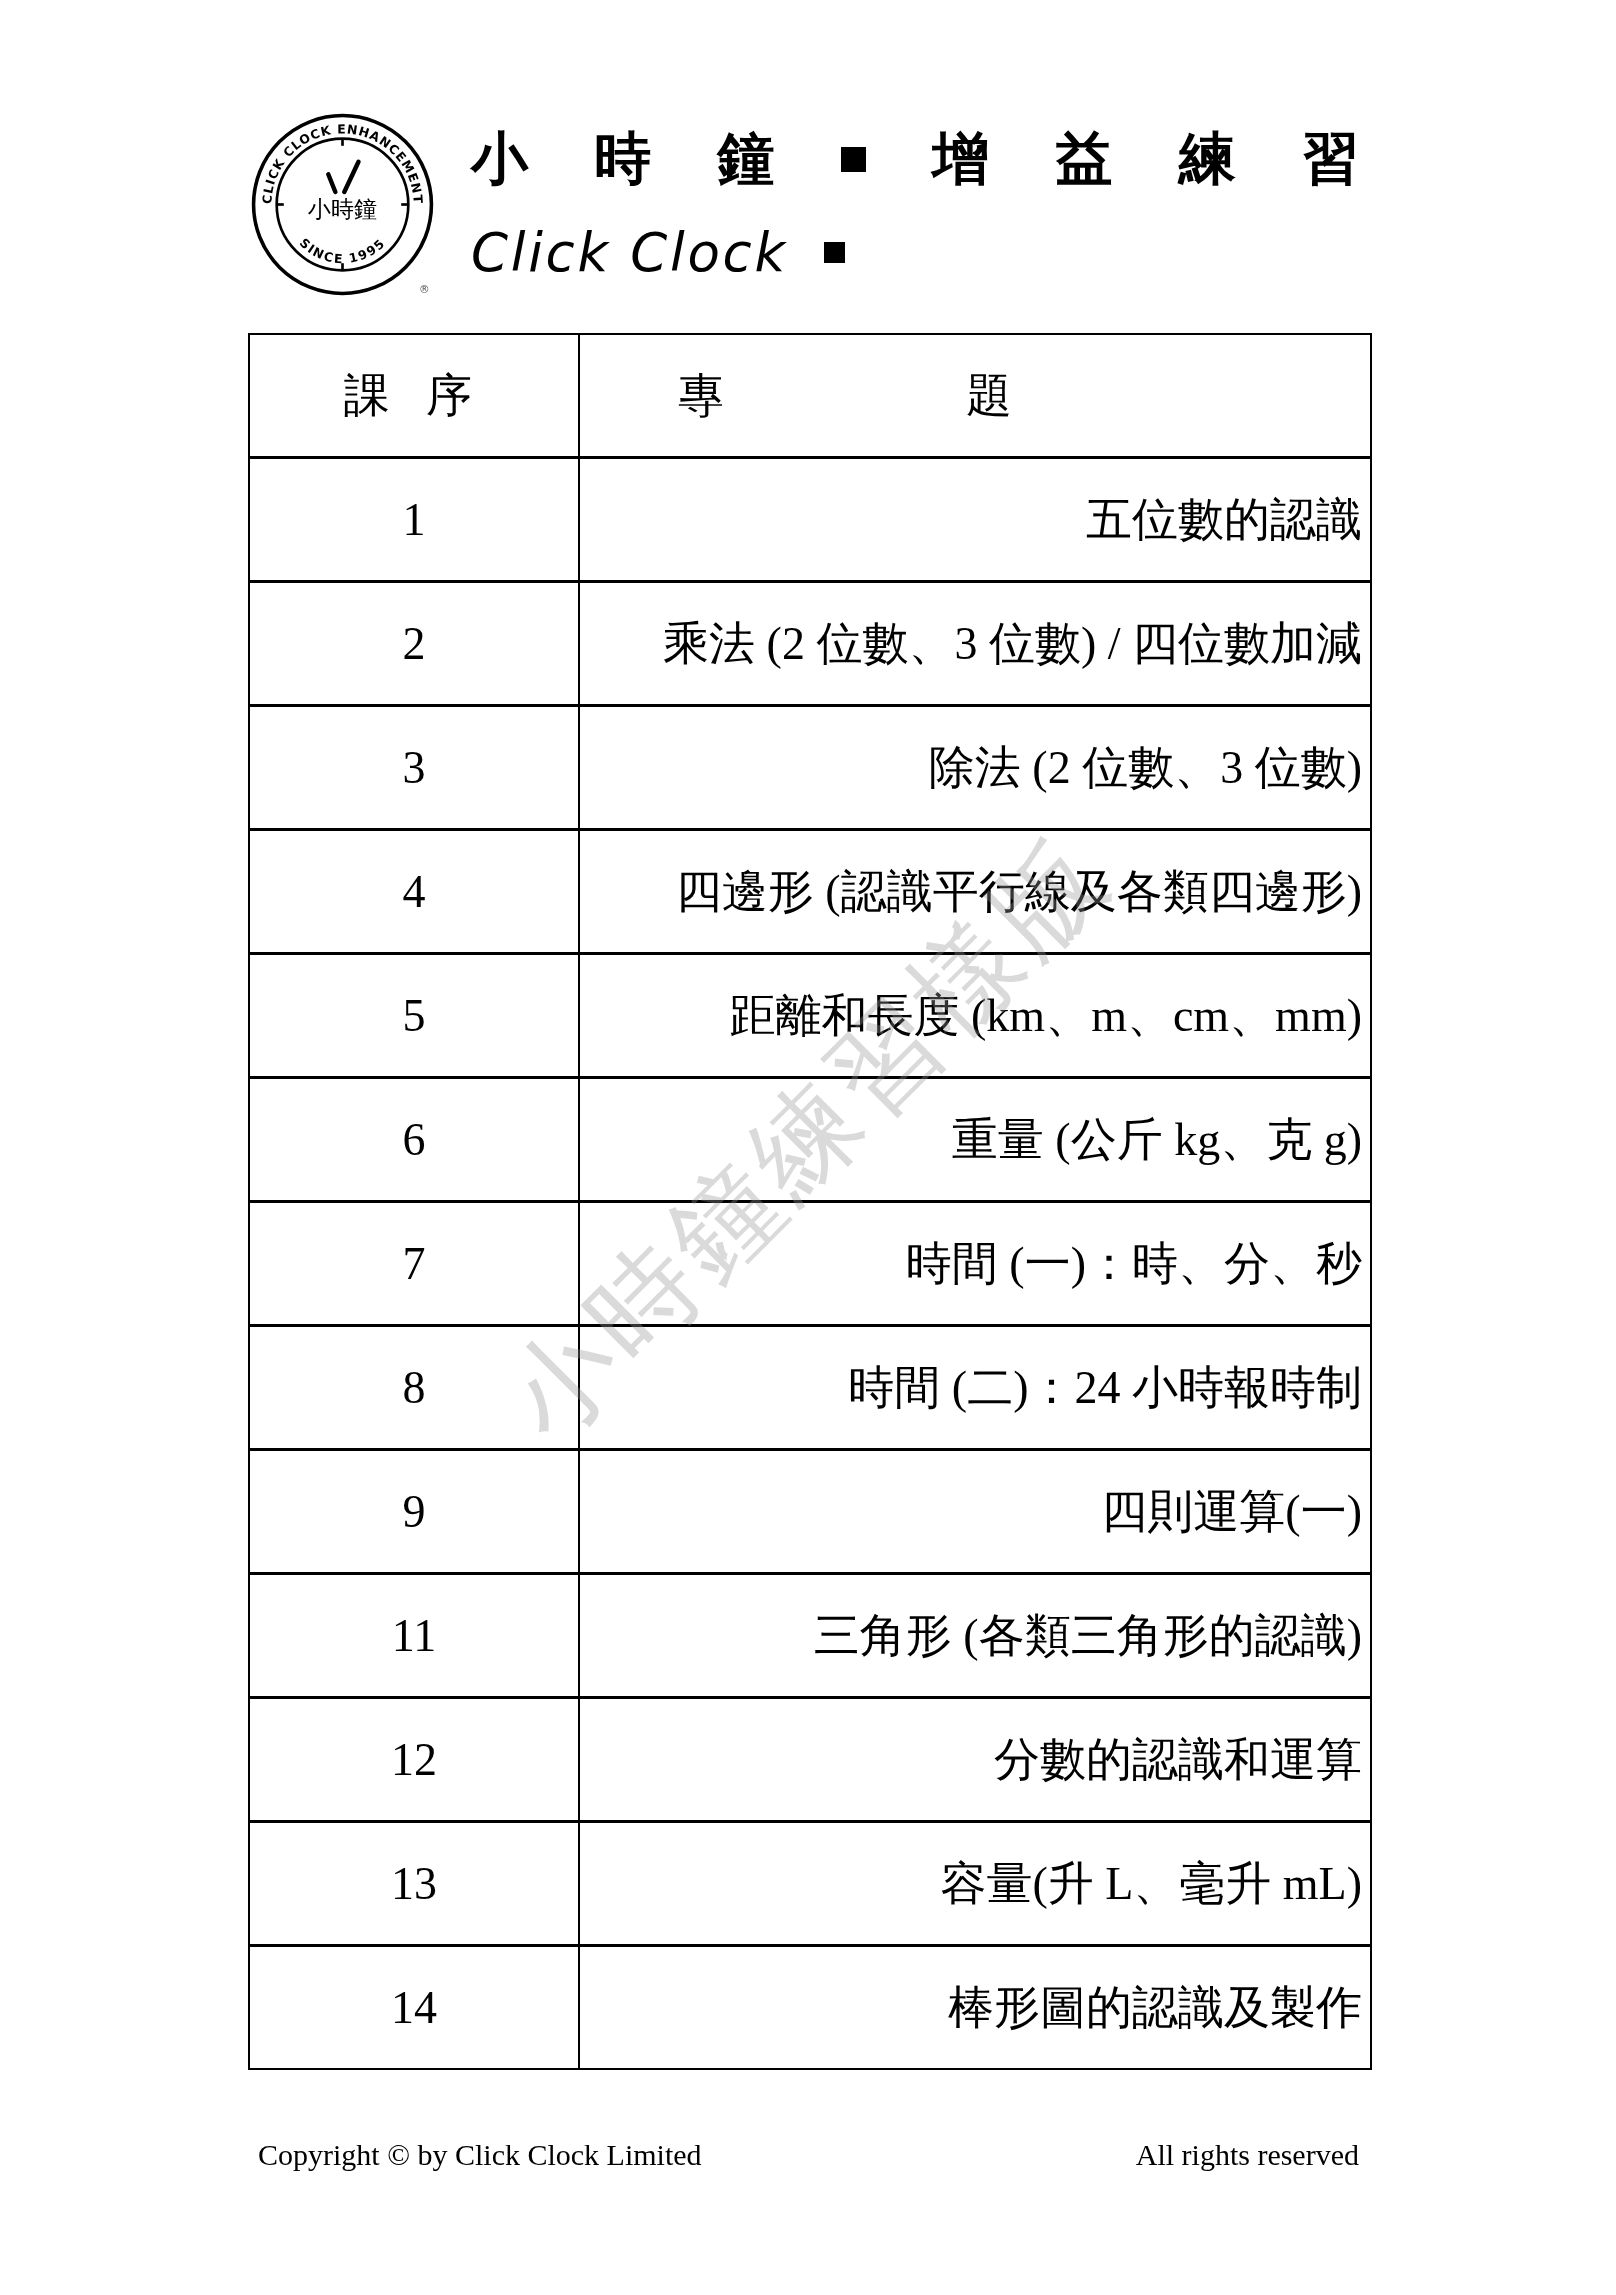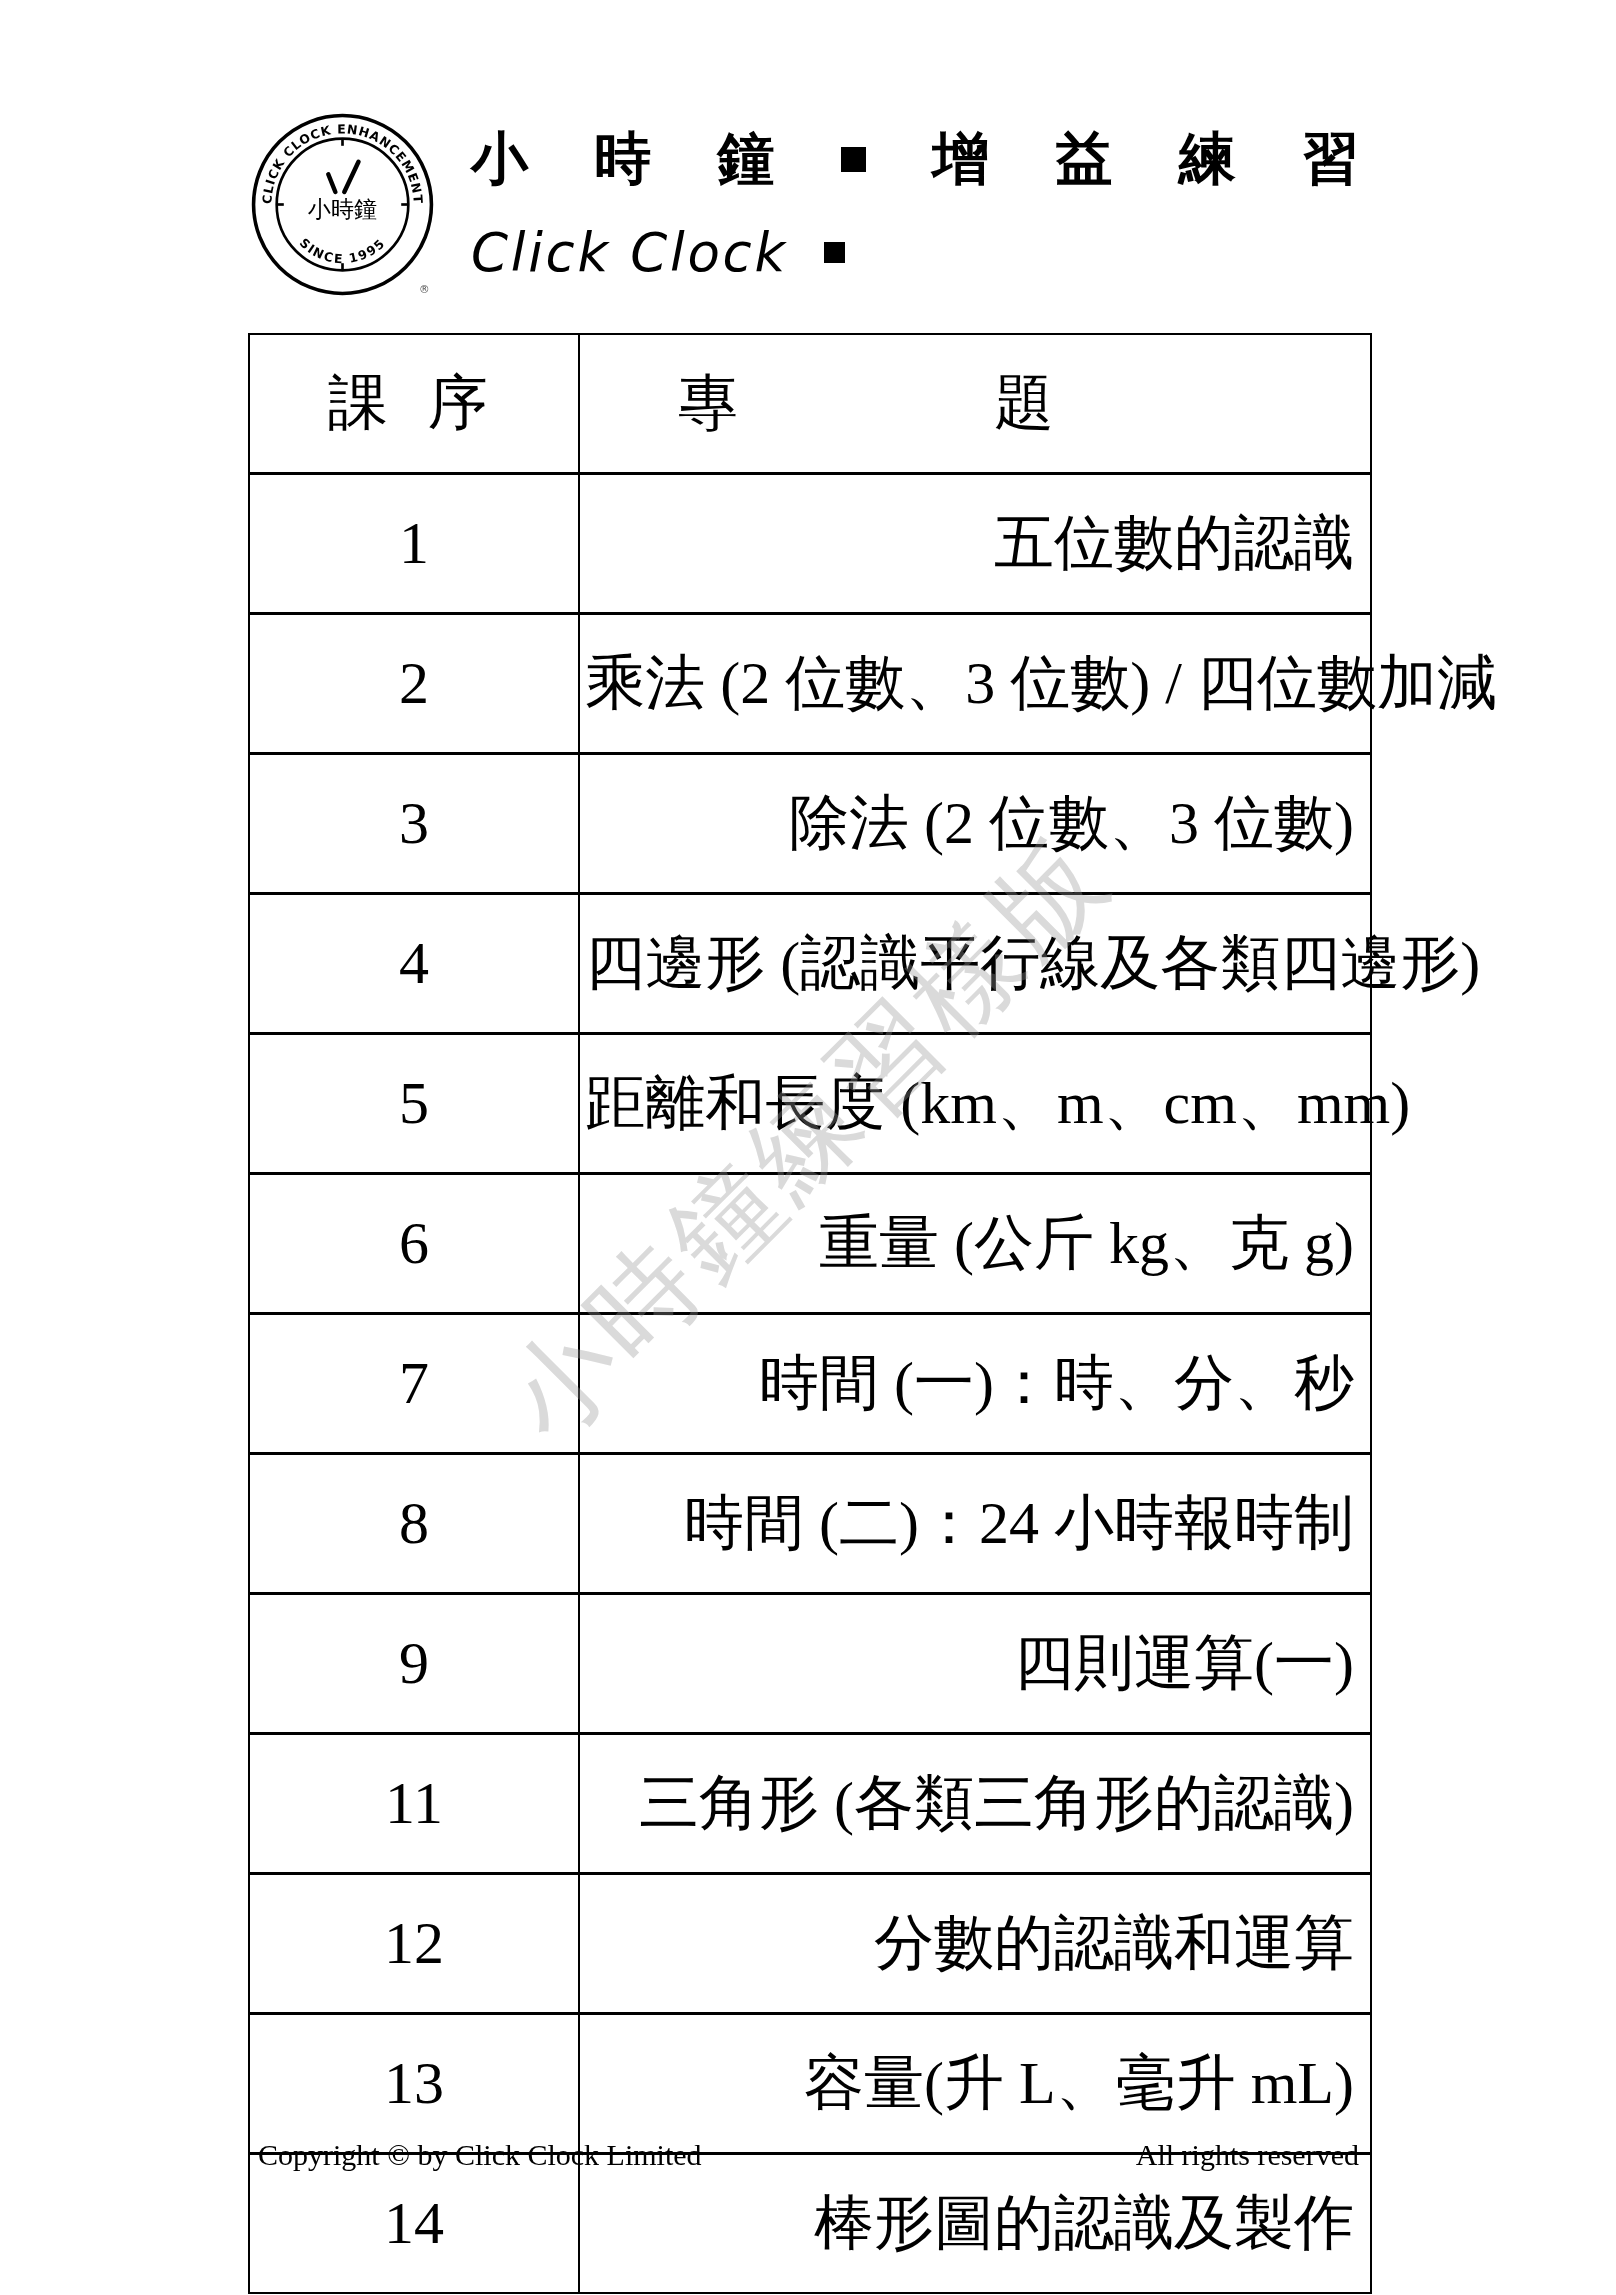--- a/index.html
+++ b/index.html
@@ -32,22 +32,22 @@
     }
     .title-row {
       height: 108px; border-bottom: 3.6px solid #000; box-sizing: border-box;
       display: flex; align-items: center; padding-left: 37px;
       font-family: "DejaVu Serif", "Liberation Serif", serif; font-size: 50px;
     }
     .title-row .grade { margin-right: 89px; }
     .grid { width: 100%; border-collapse: collapse; table-layout: fixed; }
     .grid col.c1 { width: 329px; }
     .grid td, .grid th {
-      height: 105px; border-top: 3.6px solid #000; padding: 16px;
-      font-family: "Liberation Serif", "DejaVu Serif", serif; font-size: 60px; font-weight: normal;
+      height: 105px; border-top: 3.6px solid #000; padding: 8px;
+      font-family: "Liberation Serif", "DejaVu Serif", serif; font-size: 46px; font-weight: normal;
     }
     .grid tr:first-child th { border-top: none; }
     .grid .num { text-align: center; border-right: 2.7px solid #000; }
     .grid .topic { text-align: right; padding-left: 5.3px; white-space: nowrap; }
     .grid th.num { letter-spacing: 12.4px; }
     .grid th.topic { text-align: left; letter-spacing: 98px; padding-left: 98px; }
 
     
     .watermark {
       position: absolute; left: 364px; top: 1066px; width: 888px;

